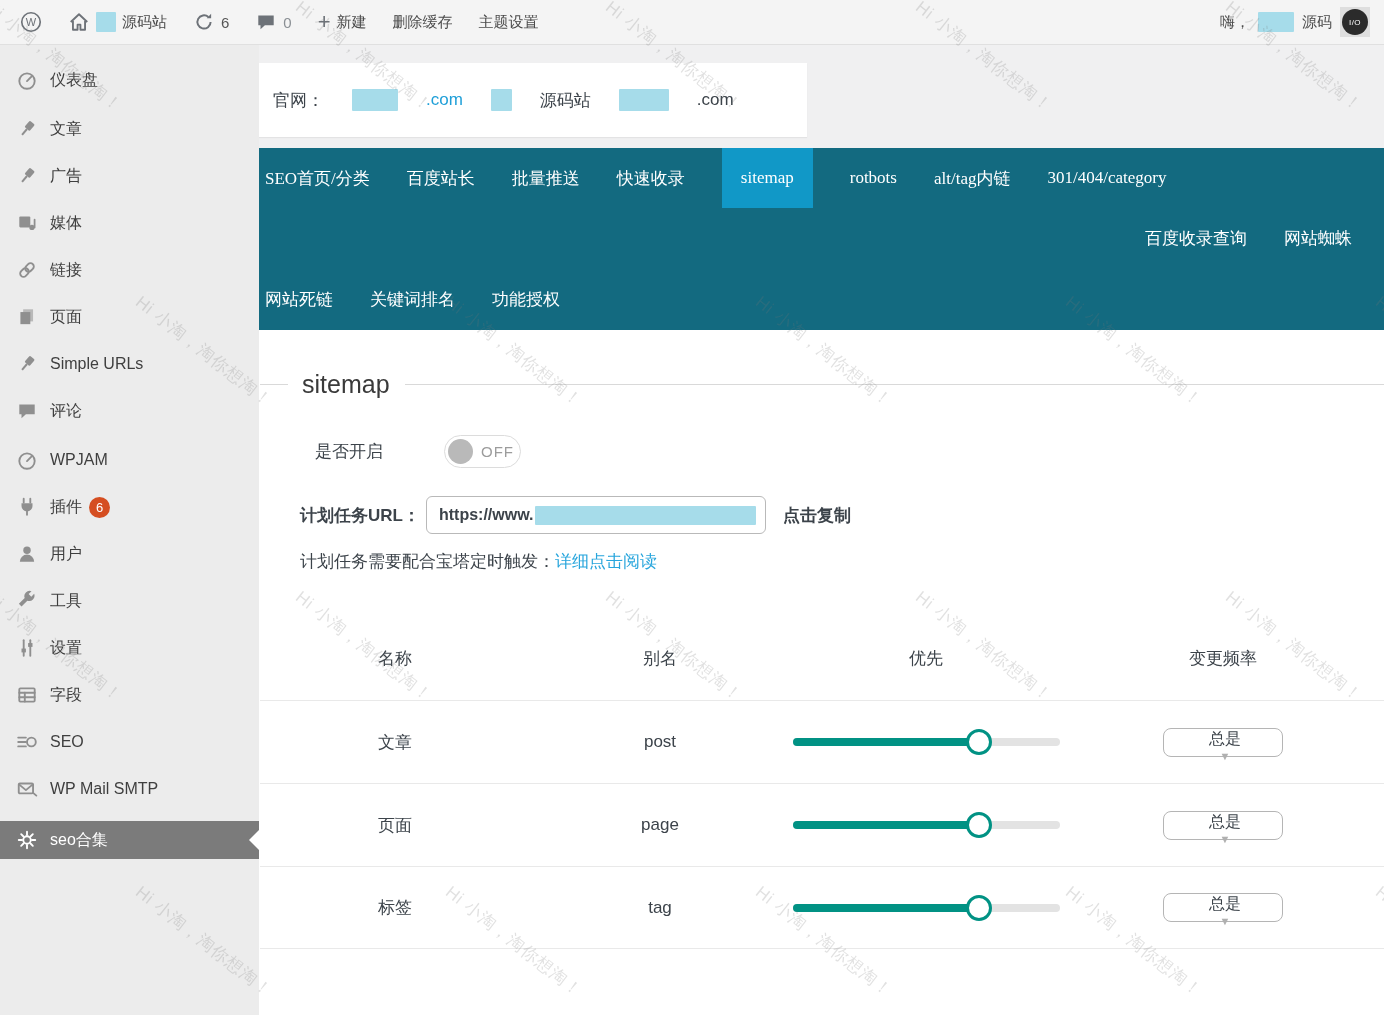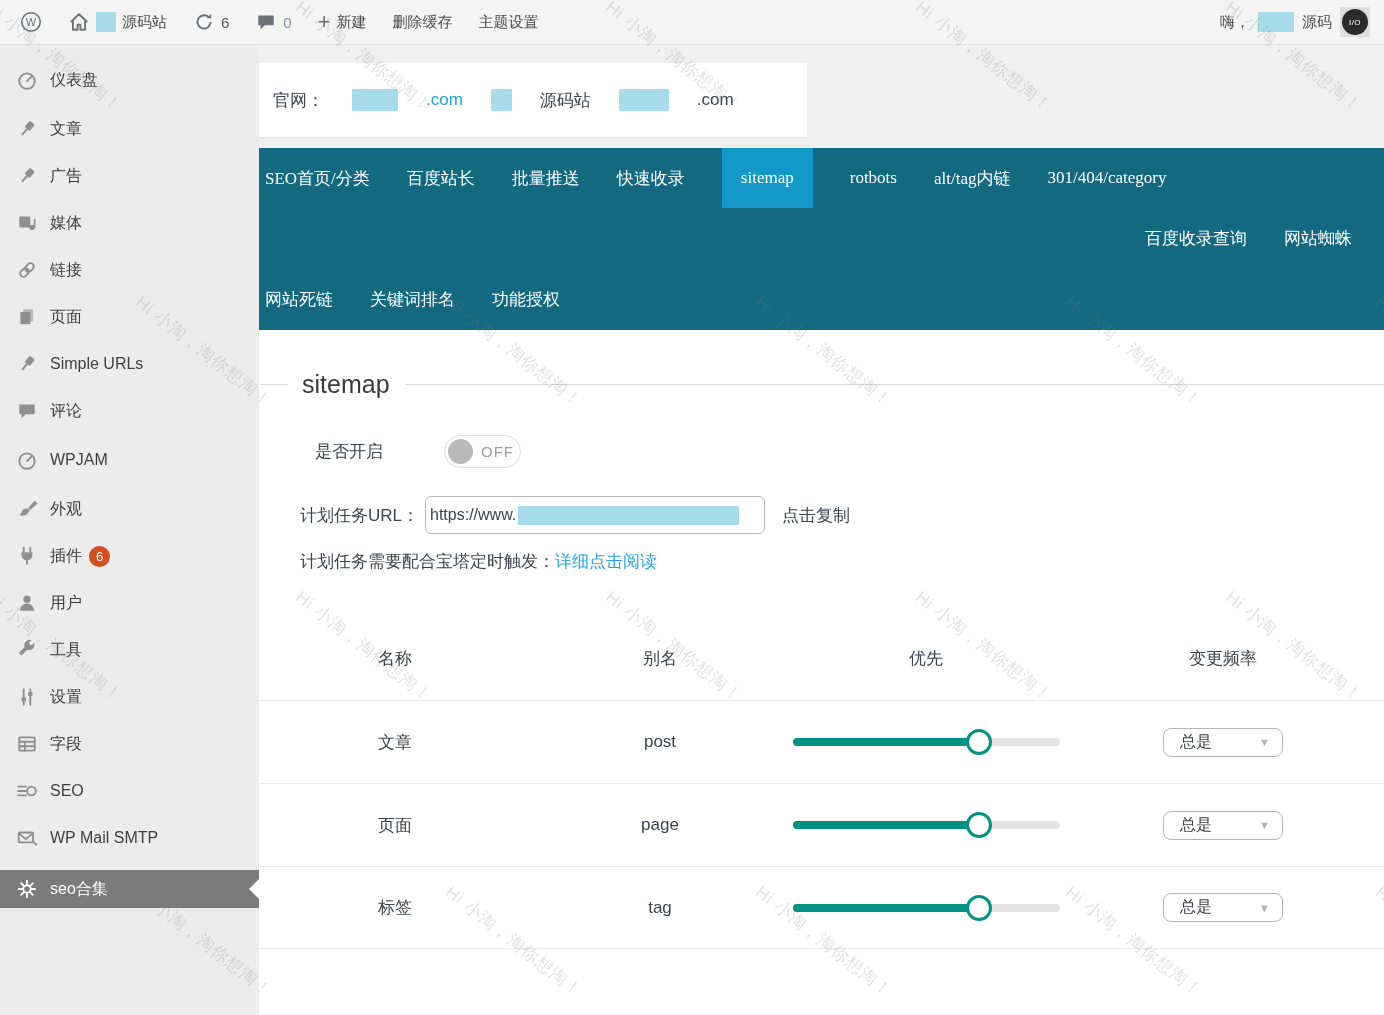--- a/index.html
+++ b/index.html
@@ -59,43 +59,43 @@
   .sec-title { font-size:25px; color:#3a3a3a; }
   .sec-line-l { flex:1; height:1px; background:#d9d9d9; margin-left:15px; }
 
   .row-enable { display:flex; align-items:center; margin:36px 0 0 55px;gap:36px; }
   .lbl { font-size:17px; color:#3c434a; }
   .toggle { margin-left:25px; width:77px; height:33px; border:1px solid #dcdcdc; border-radius:17px;
     background:#fff; display:flex; align-items:center; padding-left:3px; cursor:pointer; }
   .knob { width:25px; height:25px; border-radius:50%; background:#b9b9b9; }
   .toggle-txt { margin-left:8px; color:#9c9c9c; font-size:15px; letter-spacing:1px; }
 
-  .row-cron { display:flex; align-items:center; margin:28px 12px 0 40px; }
+  .row-cron { display:flex; align-items:center; margin:28px 12px 0 40px;font-weight:bold; }
   .cron-input { margin-left:6px; width:340px; height:38px; border:1px solid #b9b9b9; border-radius:6px;
-    background:#fff; display:flex; align-items:center; padding-left:4px; font-size:16px; color:#3c434a; }
+    background:#fff; display:flex; align-items:center; padding-left:12px; font-size:16px; color:#3c434a; }
   .cron-input .redact { width:221px; height:19px; margin-left:2px; }
   .copy { margin-left:17px; font-size:17px; color:#3c434a; cursor:pointer; }
 
   .row-note { margin:16px 0 0 40px; font-size:17px; color:#3c434a; }
   .row-note a { color:#27a5dc; text-decoration:none; cursor:pointer; }
 
   .tbl { margin-top:44px; width:1124px; }
   .t-row { display:grid; grid-template-columns:270px 260px 272px 1fr; height:83px; align-items:center;
     border-top:1px solid #e9e9e9; }
   .t-row.head { border-top:none; font-size:17px; color:#3c434a; }
   .t-row:last-child { border-bottom:1px solid #e9e9e9; }
   .t-cell { display:flex; justify-content:center; align-items:center; font-size:17px; color:#3c434a; }
 
   .slider { position:relative; width:267px; height:8px; background:#e3e3e3; border-radius:4px; cursor:pointer; }
   .slider .fill { position:absolute; left:0; top:0; height:8px; background:#019284; border-radius:4px; }
   .slider .sknob { position:absolute; top:-9px; width:26px; height:26px; border-radius:50%;
     background:#fff; border:3px solid #019284; }
 
   .select { width:120px; height:29px; border:1px solid #b5b5b5; border-radius:8px; background:#fff;
-    display:flex; align-items:center; padding:0 12px 0 16px; cursor:pointer; }
+    display:flex; align-items:center; padding:0 12px 0 16px; cursor:pointer;flex-direction:column; }
   .select .val { flex:1; font-size:16px; color:#3c434a; }
   .select .tri { color:#b0b0b0; font-size:11px; }
 
   
   .wm { position:fixed; inset:0; pointer-events:none; z-index:60; }
   .wm span { position:absolute; font-size:17px; color:rgba(120,120,120,.22);
     transform:rotate(38deg); white-space:nowrap; letter-spacing:1px; }
 </style>
 </head>
 <body>
@@ -240,29 +240,20 @@
       <span class="sb-label">评论</span>
     </div>
     <div class="sb-item gap">
       <span class="sb-ico">
         <svg viewBox="0 0 20 20" fill="none" stroke="currentColor" stroke-width="1.7" stroke-linecap="round" stroke-linejoin="round">
           <circle cx="10" cy="11" r="7"></circle>
           <line x1="10" y1="11" x2="14" y2="7"></line>
         </svg>
       </span>
       <span class="sb-label">WPJAM</span>
-    </div>
-    <div class="sb-item gap">
-      <span class="sb-ico">
-        <svg viewBox="0 0 20 20">
-          <path d="M11 9 l6-6.5 2.5 2.5 -6.5 6 z" fill="currentColor"></path>
-          <path d="M10.5 9.5 l2 2 c-1.5 2-3 4.5-6.5 4.5 c-1.5 0-2.5-.5-3-1 c2.5-.5 2-3 3.5-4.5 c1-1 2.5-1 4-1 z" fill="currentColor"></path>
-        </svg>
-      </span>
-      <span class="sb-label">外观</span>
     </div>
     <div class="sb-item">
       <span class="sb-ico">
         <svg viewBox="0 0 20 20" fill="none" stroke="currentColor" stroke-width="1.7" stroke-linecap="round" stroke-linejoin="round">
           <line x1="7" y1="2.5" x2="7" y2="6"></line>
           <line x1="13" y1="2.5" x2="13" y2="6"></line>
           <path d="M5 6.5 h10 v2.5 a5 5 0 0 1 -10 0 z" fill="currentColor" stroke="none"></path>
           <line x1="10" y1="13.5" x2="10" y2="17"></line>
         </svg>
       </span>

